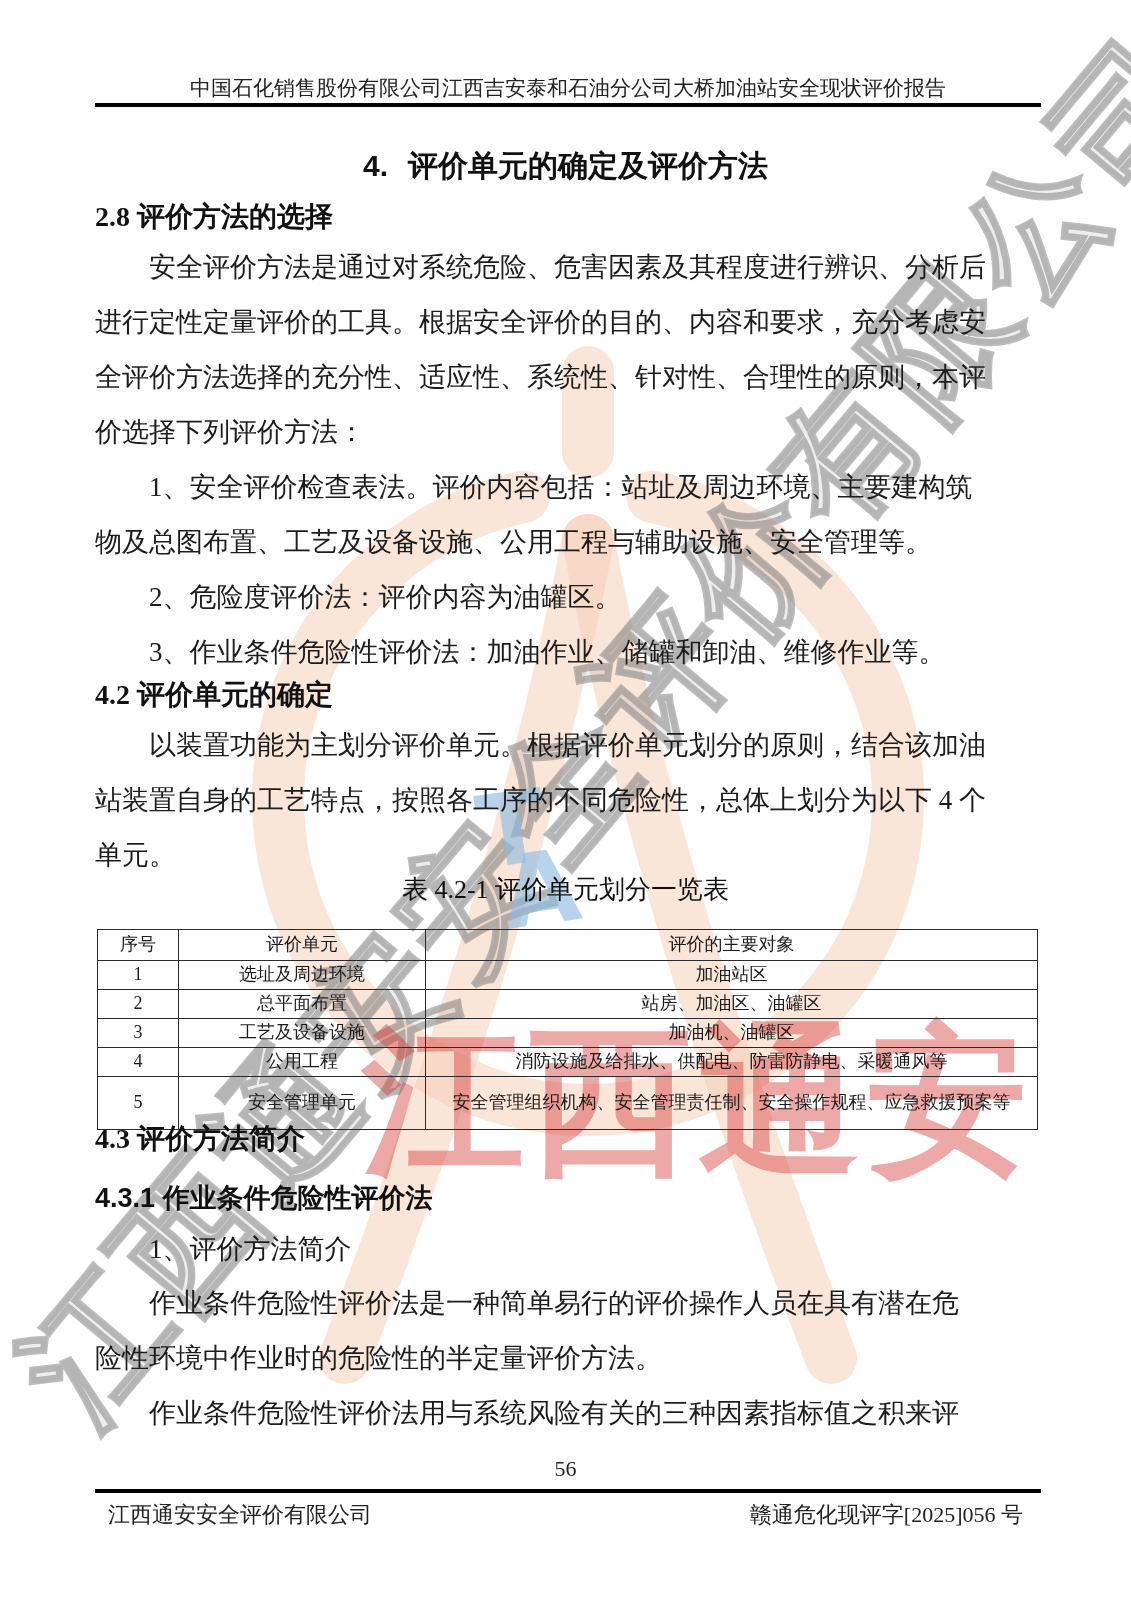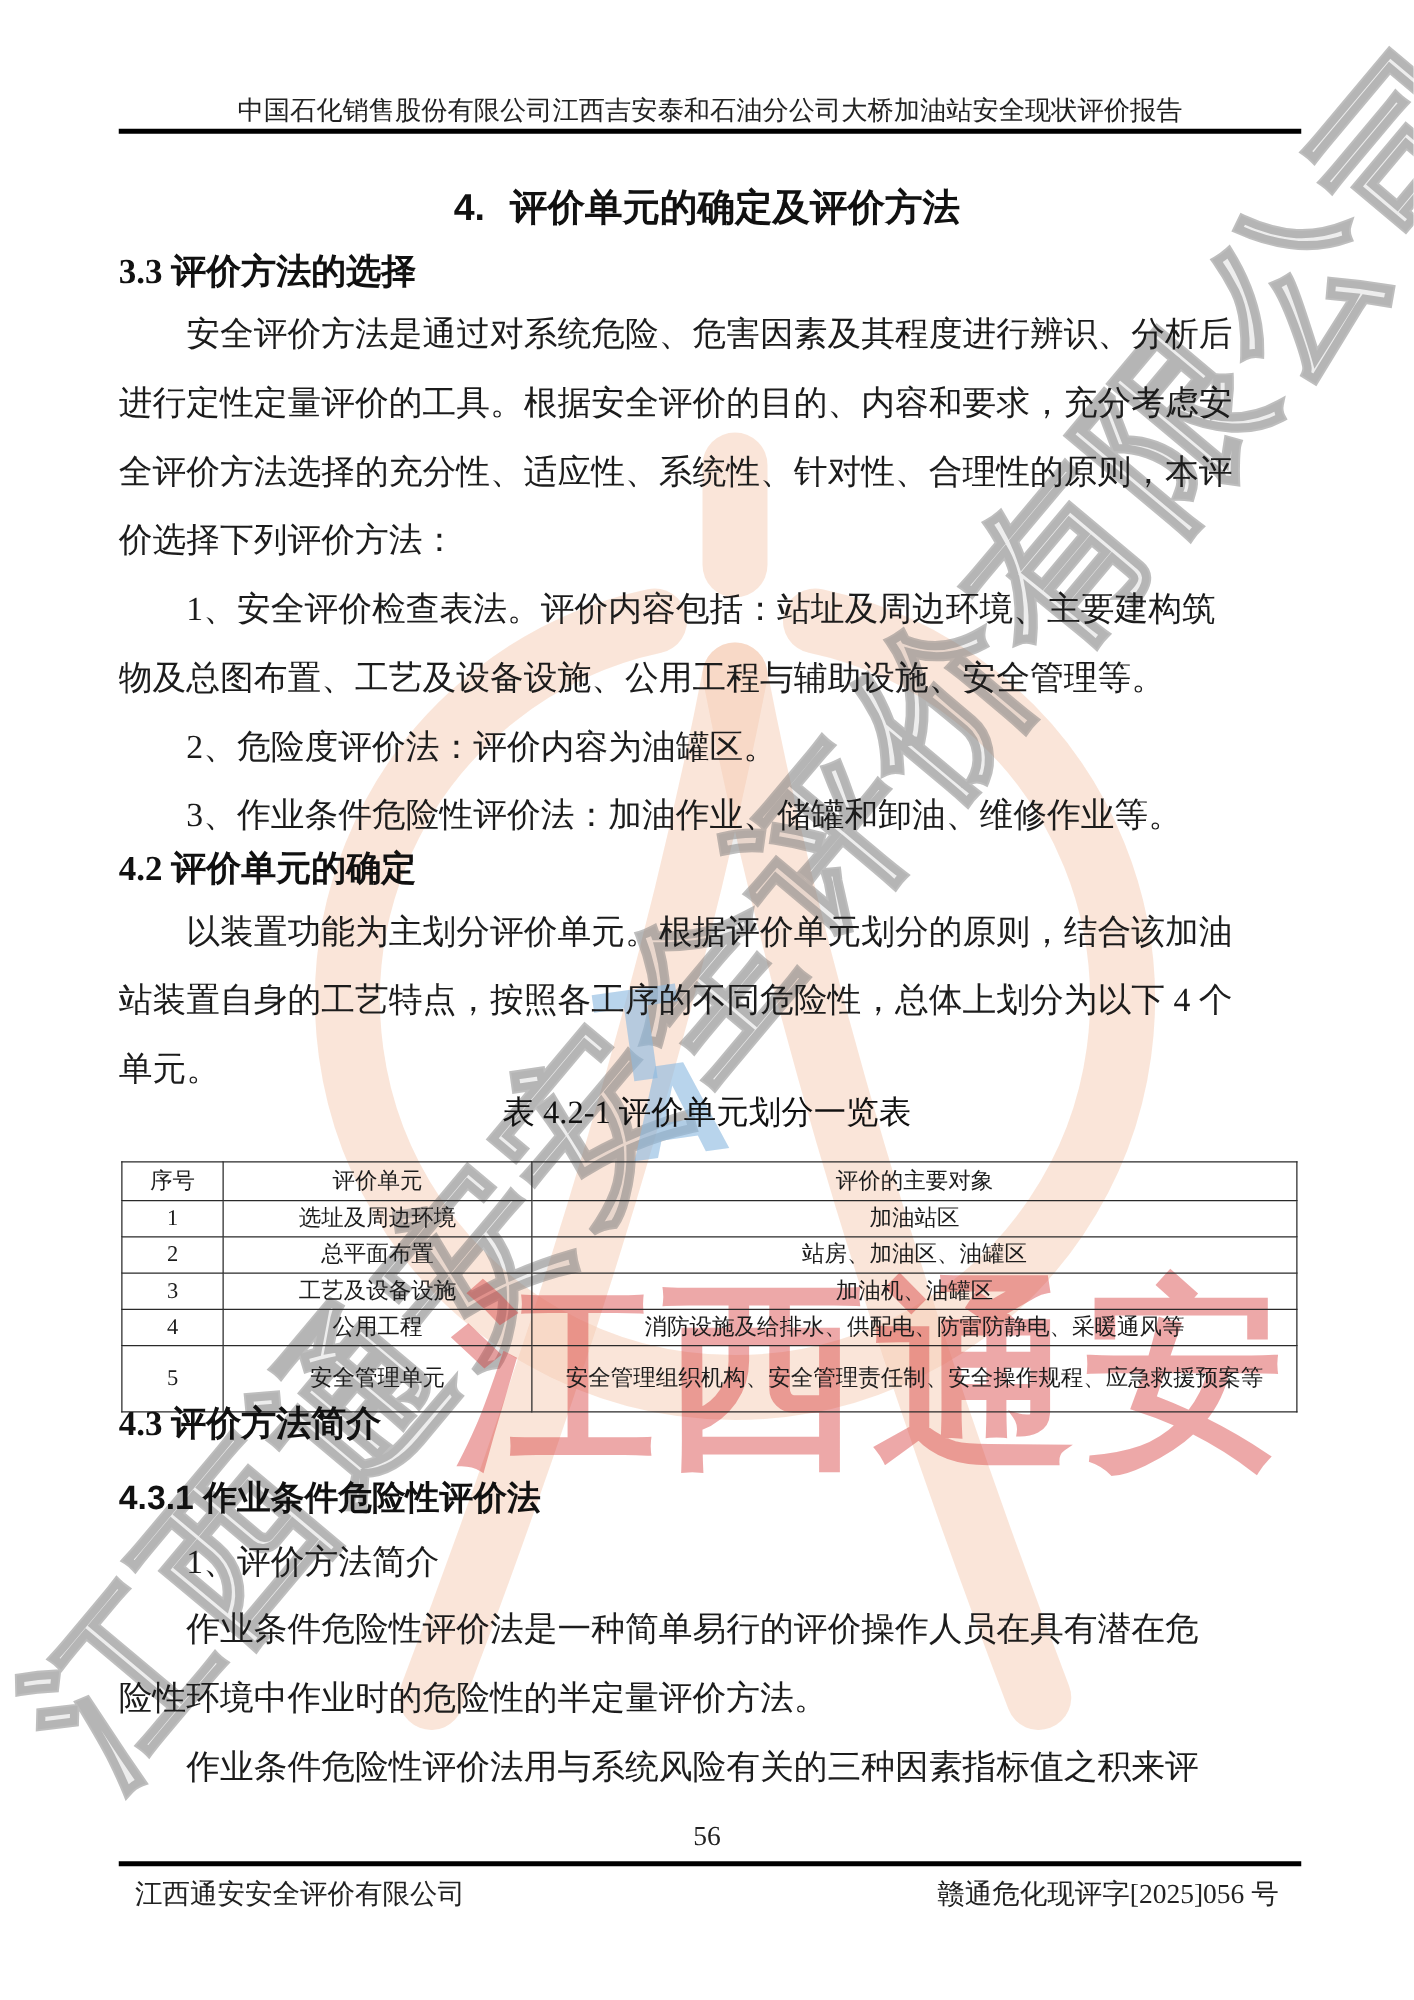--- a/index.html
+++ b/index.html
@@ -100,21 +100,21 @@
 
   <div class="content">
 
     <div class="hdr">中国石化销售股份有限公司江西吉安泰和石油分公司大桥加油站安全现状评价报告</div>
     <div class="hdr-rule"></div>
 
     <div class="chapter-title">
       <span class="num">4.</span><span>评价单元的确定及评价方法</span>
     </div>
 
-    <div class="h-kai" style="top:198px;">3.3 评价方法的选择</div>
+    <div class="h-kai" style="top:198px;">2.8 评价方法的选择</div>
 
     <div class="blk" style="top:240px;">
       <div class="bl ind">安全评价方法是通过对系统危险、危害因素及其程度进行辨识、分析后</div>
       <div class="bl">进行定性定量评价的工具。根据安全评价的目的、内容和要求，充分考虑安</div>
       <div class="bl">全评价方法选择的充分性、适应性、系统性、针对性、合理性的原则，本评</div>
       <div class="bl">价选择下列评价方法：</div>
       <div class="bl ind">1、安全评价检查表法。评价内容包括：站址及周边环境、主要建构筑</div>
       <div class="bl">物及总图布置、工艺及设备设施、公用工程与辅助设施、安全管理等。</div>
       <div class="bl ind">2、危险度评价法：评价内容为油罐区。</div>
       <div class="bl ind">3、作业条件危险性评价法：加油作业、储罐和卸油、维修作业等。</div>

